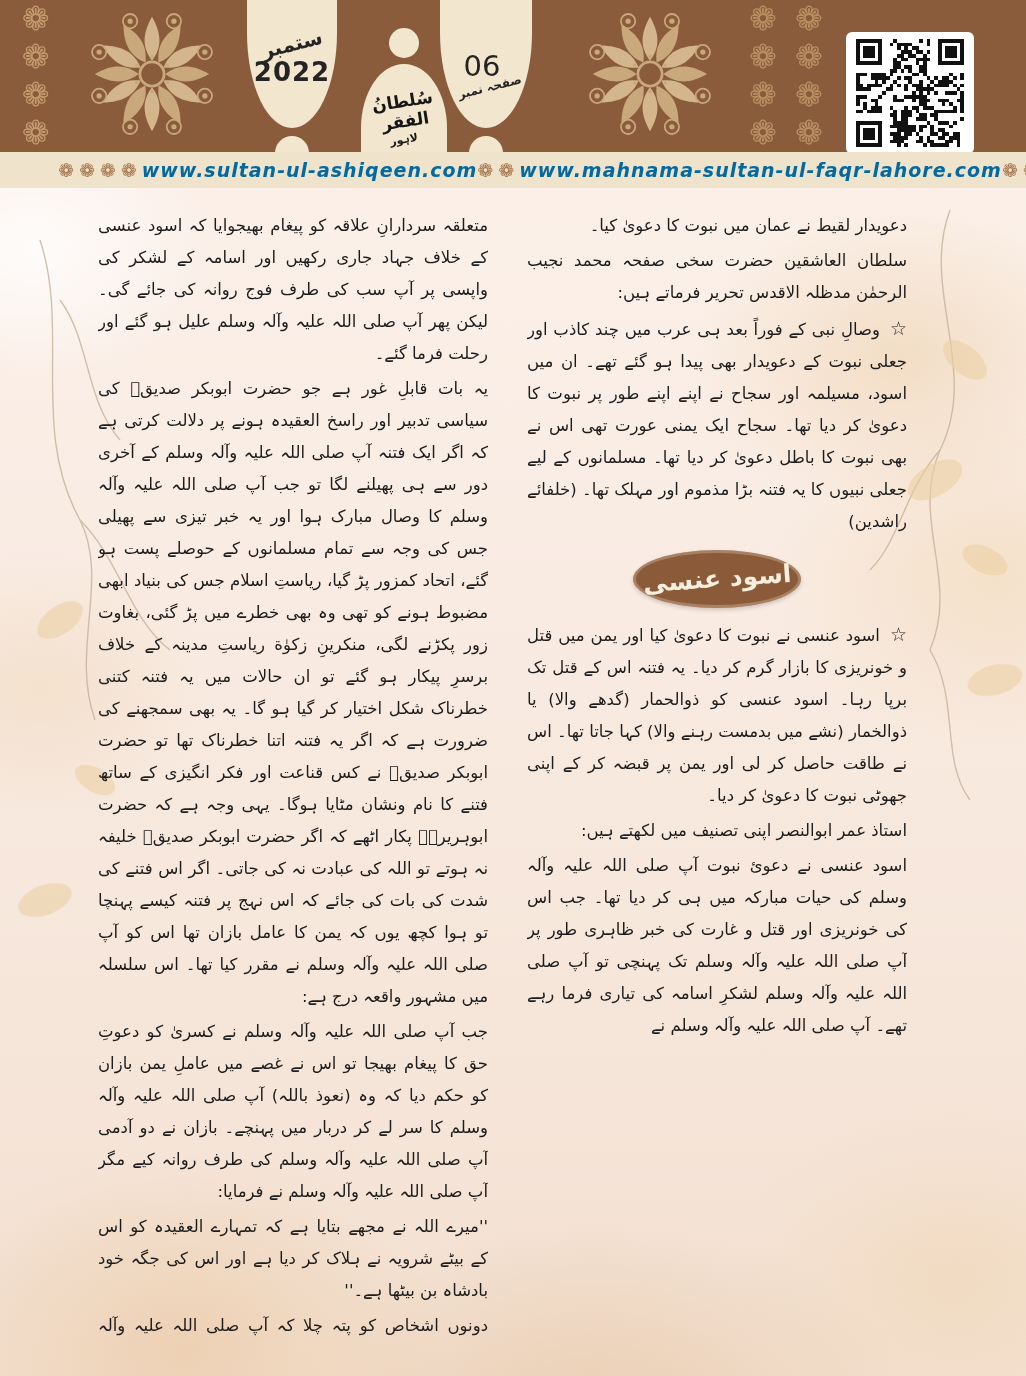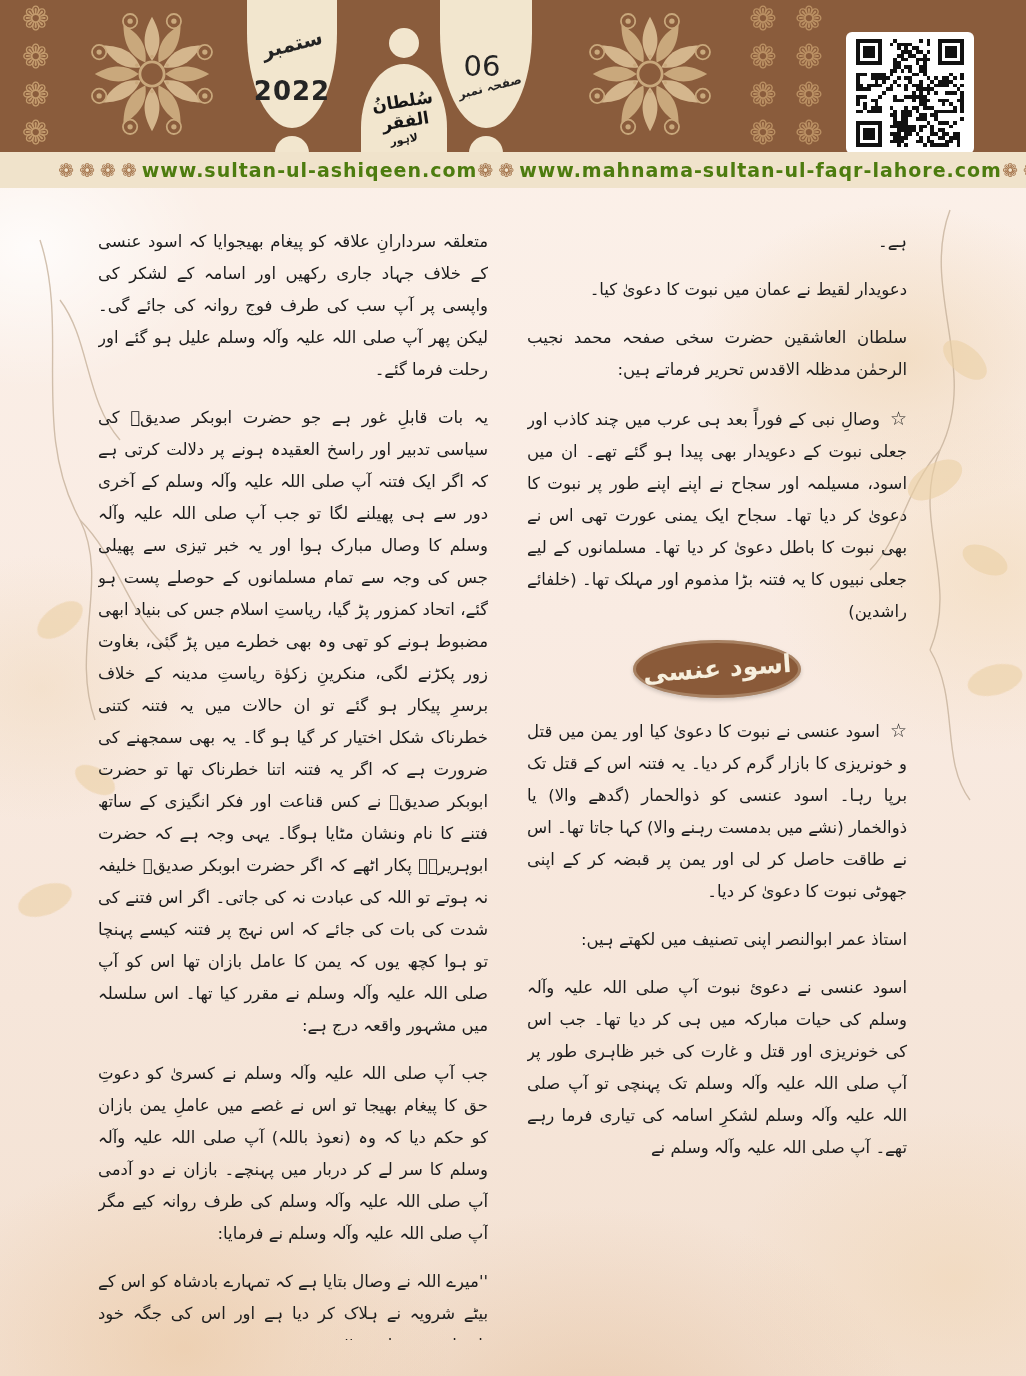--- a/index.html
+++ b/index.html
@@ -23,46 +23,46 @@
   .mandala.m-right{left:584px;}
   .rosette-grid{position:absolute;left:740px;top:0;display:grid;grid-template-columns:repeat(2,46px);
                 grid-auto-rows:38px;font-size:33px;line-height:38px;color:#bb9164;text-align:center;}
   .drop{position:absolute;top:0;background:#f2e6ce;text-align:center;color:#242424;}
   .date-drop{left:247px;width:90px;height:128px;border-radius:0 0 45px 45px / 0 0 95px 95px;}
   .page-drop{left:440px;width:92px;height:128px;border-radius:0 0 46px 46px / 0 0 95px 95px;}
   .drop-circle{position:absolute;top:136px;width:34px;height:34px;border-radius:50%;background:#f2e6ce;}
   .date-circle{left:275px;}
   .page-circle{left:469px;}
   .date-month{margin-top:32px;transform:rotate(-14deg);font-size:20px;font-weight:bold;}
-  .date-year{font-size:26px;font-weight:bold;letter-spacing:1px;margin-top:20px;}
+  .date-year{font-size:26px;font-weight:bold;letter-spacing:1px;margin-top:1px;}
   .pg-num{margin-top:49px;font-size:29px;font-weight:normal;transform:translateX(-4px);}
   .pg-label{font-size:12px;font-weight:bold;transform:rotate(-14deg) translateX(4px);margin-top:-2px;}
   .dome{position:absolute;left:361px;top:64px;width:86px;height:106px;background:#f2e6ce;
         border-radius:43px 43px 10px 10px / 64px 64px 10px 10px;z-index:3;text-align:center;color:#161616;}
   .dome-dot{position:absolute;left:389px;top:28px;width:30px;height:30px;border-radius:50%;background:#f2e6ce;z-index:3;}
   .logo-cal{margin-top:28px;transform:rotate(-9deg);font-size:17px;font-weight:bold;line-height:1.15;}
   .logo-sub{transform:rotate(-9deg);font-size:11px;font-weight:bold;margin-top:2px;}
   .qr-frame{position:absolute;left:846px;top:32px;width:128px;height:122px;background:#ffffff;
             border-radius:6px;padding:7px;box-sizing:border-box;}
   .qr-frame svg{width:100%;height:100%;display:block;}
   
   .banner{position:absolute;left:0;top:152px;width:1026px;height:36px;background:#f0e3cb;z-index:2;
           display:flex;align-items:center;justify-content:space-between;
           padding:0 22px 0 58px;box-sizing:border-box;}
-  .banner .url{font-weight:bold;font-size:19px;letter-spacing:1px;
-               color:#4d7c0f;white-space:nowrap;}
+  .banner .url{font-style:italic;font-weight:bold;font-size:19px;letter-spacing:1px;
+               color:#0369a1;white-space:nowrap;}
   .b-ros-group{color:#a06f46;font-size:19px;letter-spacing:5px;white-space:nowrap;}
   
   .deco{position:absolute;left:0;top:0;z-index:0;pointer-events:none;}
   
   .col{position:absolute;direction:rtl;text-align:justify;color:#1c1c1c;
        font-size:16.5px;line-height:32px;z-index:1;overflow:hidden;}
   .col-right{top:210px;left:527px;width:380px;height:1130px;}
   .col-left{top:210px;left:98px;width:390px;height:1130px;}
-  .para{margin:16px 0 3px 0;}
+  .para{margin:0 0 3px 0;}
   .star{display:inline-block;margin-left:10px;font-size:19px;}
   .pill{width:168px;height:58px;margin:12px auto 10px auto;background:#8a5a39;border-radius:50%;
         display:flex;align-items:center;justify-content:center;
         box-shadow:inset 0 0 0 3px rgba(243,230,206,.28),0 2px 4px rgba(0,0,0,.18);}
   .pill span{color:#f7efdd;font-size:25px;font-weight:bold;transform:rotate(-4deg);}
 </style>
 </head>
 <body>
 
 <div class="page">
@@ -517,32 +517,31 @@
 
   <div class="banner">
     <span class="b-ros-group"><span class="ros">❁</span><span class="ros">❁</span><span class="ros">❁</span><span class="ros">❁</span></span>
     <span class="url">www.sultan-ul-ashiqeen.com</span>
     <span class="b-ros-group"><span class="ros">❁</span><span class="ros">❁</span></span>
     <span class="url">www.mahnama-sultan-ul-faqr-lahore.com</span>
     <span class="b-ros-group"><span class="ros">❁</span><span class="ros">❁</span></span>
   </div>
 
   <section class="col col-right" id="col-right">
-      <p class="para">ہے۔</p>
       <p class="para">دعویدار لقیط نے عمان میں نبوت کا دعویٰ کیا۔</p>
       <p class="para">سلطان العاشقین حضرت سخی صفحہ محمد نجیب الرحمٰن مدظلہ الاقدس تحریر فرماتے ہیں:</p>
       <p class="para"><span class="star">☆</span>وصالِ نبی کے فوراً بعد ہی عرب میں چند کاذب اور جعلی نبوت کے دعویدار بھی پیدا ہو گئے تھے۔ ان میں اسود، مسیلمہ اور سجاح نے اپنے اپنے طور پر نبوت کا دعویٰ کر دیا تھا۔ سجاح ایک یمنی عورت تھی اس نے بھی نبوت کا باطل دعویٰ کر دیا تھا۔ مسلمانوں کے لیے جعلی نبیوں کا یہ فتنہ بڑا مذموم اور مہلک تھا۔ (خلفائے راشدین)</p>
       <div class="pill">
         <span>اسود عنسی</span>
       </div>
       <p class="para"><span class="star">☆</span>اسود عنسی نے نبوت کا دعویٰ کیا اور یمن میں قتل و خونریزی کا بازار گرم کر دیا۔ یہ فتنہ اس کے قتل تک برپا رہا۔ اسود عنسی کو ذوالحمار (گدھے والا) یا ذوالخمار (نشے میں بدمست رہنے والا) کہا جاتا تھا۔ اس نے طاقت حاصل کر لی اور یمن پر قبضہ کر کے اپنی جھوٹی نبوت کا دعویٰ کر دیا۔</p>
       <p class="para">استاذ عمر ابوالنصر اپنی تصنیف میں لکھتے ہیں:</p>
       <p class="para">اسود عنسی نے دعویٔ نبوت آپ صلی اللہ علیہ وآلہ وسلم کی حیات مبارکہ میں ہی کر دیا تھا۔ جب اس کی خونریزی اور قتل و غارت کی خبر ظاہری طور پر آپ صلی اللہ علیہ وآلہ وسلم تک پہنچی تو آپ صلی اللہ علیہ وآلہ وسلم لشکرِ اسامہ کی تیاری فرما رہے تھے۔ آپ صلی اللہ علیہ وآلہ وسلم نے</p>
     </section>
   <section class="col col-left" id="col-left">
       <p class="para">متعلقہ سردارانِ علاقہ کو پیغام بھیجوایا کہ اسود عنسی کے خلاف جہاد جاری رکھیں اور اسامہ کے لشکر کی واپسی پر آپ سب کی طرف فوج روانہ کی جائے گی۔ لیکن پھر آپ صلی اللہ علیہ وآلہ وسلم علیل ہو گئے اور رحلت فرما گئے۔</p>
       <p class="para">یہ بات قابلِ غور ہے جو حضرت ابوبکر صدیقؓ کی سیاسی تدبیر اور راسخ العقیدہ ہونے پر دلالت کرتی ہے کہ اگر ایک فتنہ آپ صلی اللہ علیہ وآلہ وسلم کے آخری دور سے ہی پھیلنے لگا تو جب آپ صلی اللہ علیہ وآلہ وسلم کا وصال مبارک ہوا اور یہ خبر تیزی سے پھیلی جس کی وجہ سے تمام مسلمانوں کے حوصلے پست ہو گئے، اتحاد کمزور پڑ گیا، ریاستِ اسلام جس کی بنیاد ابھی مضبوط ہونے کو تھی وہ بھی خطرے میں پڑ گئی، بغاوت زور پکڑنے لگی، منکرینِ زکوٰة ریاستِ مدینہ کے خلاف برسرِ پیکار ہو گئے تو ان حالات میں یہ فتنہ کتنی خطرناک شکل اختیار کر گیا ہو گا۔ یہ بھی سمجھنے کی ضرورت ہے کہ اگر یہ فتنہ اتنا خطرناک تھا تو حضرت ابوبکر صدیقؓ نے کس قناعت اور فکر انگیزی کے ساتھ فتنے کا نام ونشان مٹایا ہوگا۔ یہی وجہ ہے کہ حضرت ابوہریرہؓ پکار اٹھے کہ اگر حضرت ابوبکر صدیقؓ خلیفہ نہ ہوتے تو اللہ کی عبادت نہ کی جاتی۔ اگر اس فتنے کی شدت کی بات کی جائے کہ اس نہج پر فتنہ کیسے پہنچا تو ہوا کچھ یوں کہ یمن کا عامل بازان تھا اس کو آپ صلی اللہ علیہ وآلہ وسلم نے مقرر کیا تھا۔ اس سلسلہ میں مشہور واقعہ درج ہے:</p>
       <p class="para">جب آپ صلی اللہ علیہ وآلہ وسلم نے کسریٰ کو دعوتِ حق کا پیغام بھیجا تو اس نے غصے میں عاملِ یمن بازان کو حکم دیا کہ وہ (نعوذ باللہ) آپ صلی اللہ علیہ وآلہ وسلم کا سر لے کر دربار میں پہنچے۔ بازان نے دو آدمی آپ صلی اللہ علیہ وآلہ وسلم کی طرف روانہ کیے مگر آپ صلی اللہ علیہ وآلہ وسلم نے فرمایا:</p>
-      <p class="para">''میرے اللہ نے وصال بتایا ہے کہ تمہارے بادشاہ کو اس کے بیٹے شرویہ نے ہلاک کر دیا ہے اور اس کی جگہ خود بادشاہ بن بیٹھا ہے۔''</p>
+      <p class="para">''میرے اللہ نے مجھے بتایا ہے کہ تمہارے العقیدہ کو اس کے بیٹے شرویہ نے ہلاک کر دیا ہے اور اس کی جگہ خود بادشاہ بن بیٹھا ہے۔''</p>
       <p class="para">دونوں اشخاص کو پتہ چلا کہ آپ صلی اللہ علیہ وآلہ وسلم سچ فرما رہے ہیں۔ اس طرح بازان نبی کریم صلی اللہ علیہ وآلہ وسلم پر ایمان لے آیا اور آپ صلی اللہ علیہ وآلہ وسلم نے اسے حاکمِ یمن برقرار رکھا۔</p>
     </section>
 
 </div>
 
 </body></html>

